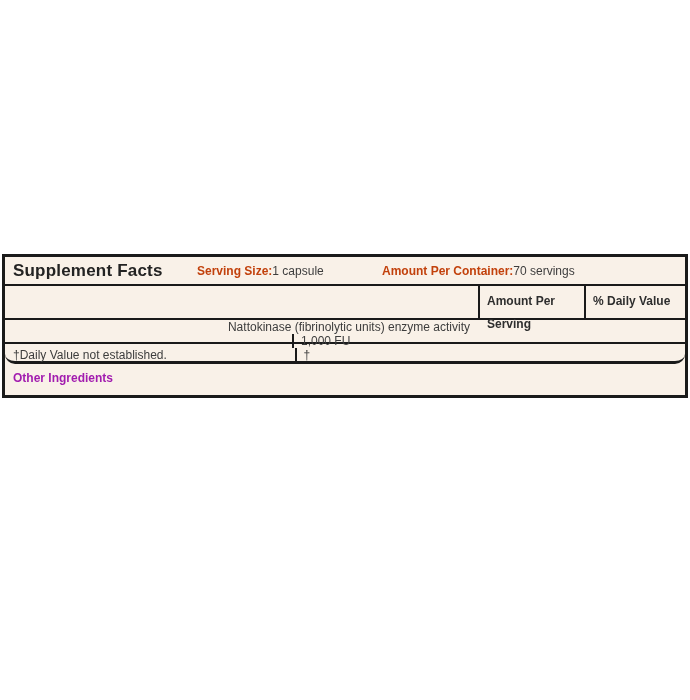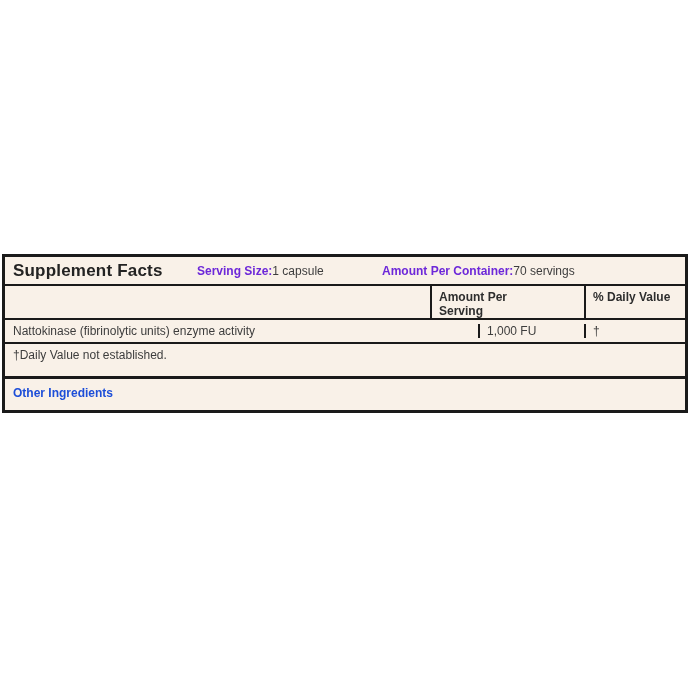--- a/index.html
+++ b/index.html
@@ -37,50 +37,50 @@
     font-weight: bold;
     color: #232323;
     letter-spacing: 0.2px;
     white-space: nowrap;
   }
   .serving-group {
     font-size: 12px;
     white-space: nowrap;
   }
   .serving-size { width: 185px; }
-  .serving-group b { color: #6d28d9; }
+  .serving-group b { color: #c2410c; }
   .serving-group .val { }
   
   .row { display: flex; border-bottom: 2px solid #1a1a1a; }
   .cell { font-size: 12px; }
   .c1 { flex: 1; padding-left: 8px; }
   .c2 { width: 106px; border-left: 2px solid #1a1a1a; padding-left: 7px; padding-right: 4px; }
   .c3 { width: 101px; border-left: 2px solid #1a1a1a; padding-left: 7px; padding-right: 0; }
   .header-row { height: 34px; }
   .header-row .cell {
     font-weight: bold;
     color: #2e2e2e;
     padding-top: 4px;
-    line-height: 14px;
-    margin-left: 48px;
+    line-height: 23px;
   }
-  .data-row { height: 24px; align-items: center; }
+  .data-row { height: 24px; align-items: center; flex-direction: column; }
   
   .footnote-row {
-    height: 35px;
+    height: 20px;
     line-height: 23px;
     padding-left: 8px;
     font-size: 12px;
     border-bottom: 3px solid #1a1a1a;
+    border-radius: 10px;
   }
   
   .other-section { padding: 8px 8px 10px 8px; font-size: 12px; }
   .other-section p { margin: 0 0 12px 0; line-height: 13px; }
   .other-section p:last-child { margin-bottom: 0; }
-  .oi-heading { font-weight: bold; color: #1d4ed8; }
+  .oi-heading { font-weight: bold; color: #a21caf; }
 </style>
 </head>
 <body>
 
 <div class="page">
   <div class="panel">
 
     <div class="title-row">
       <span class="panel-title">Supplement Facts</span>
       <span class="serving-group serving-size">

